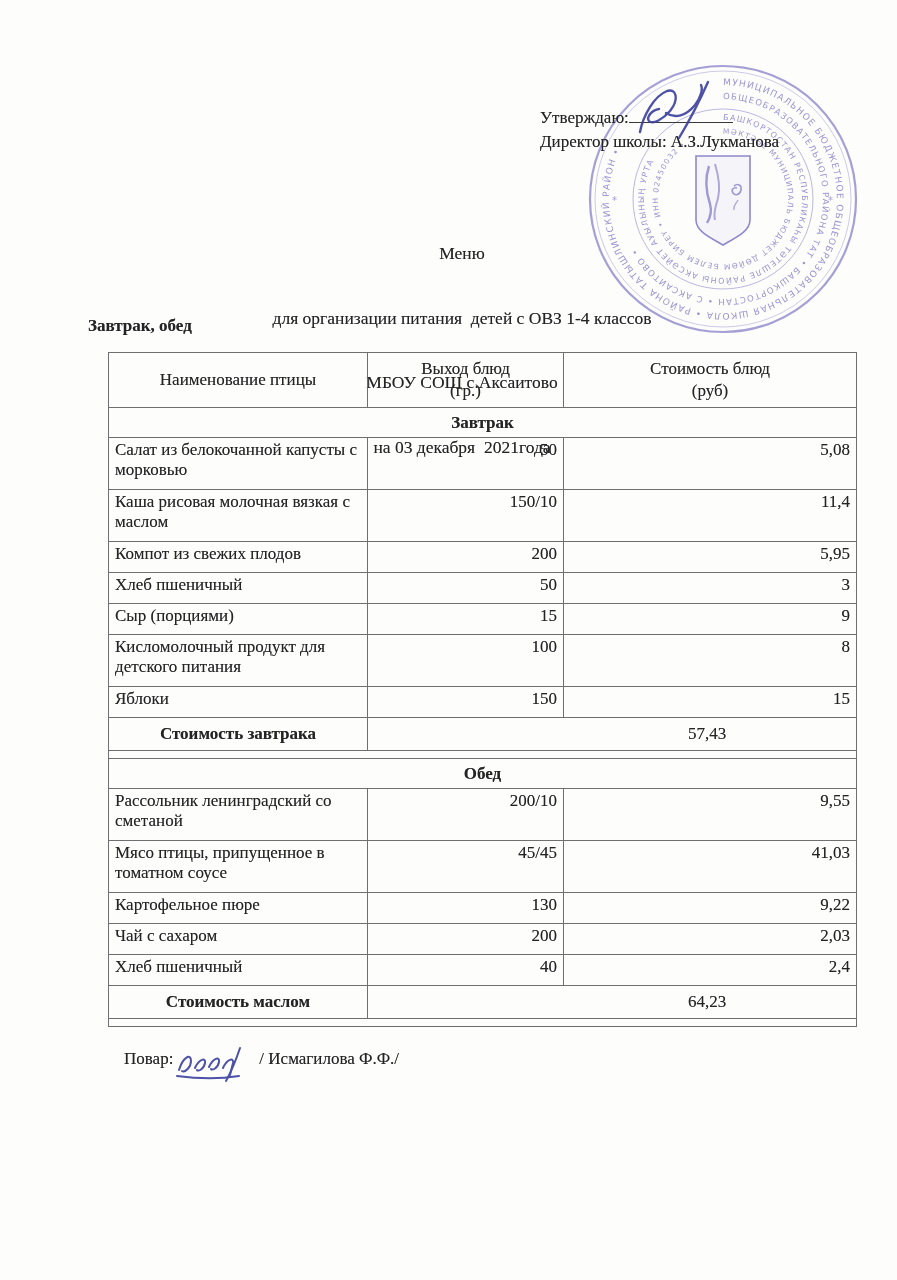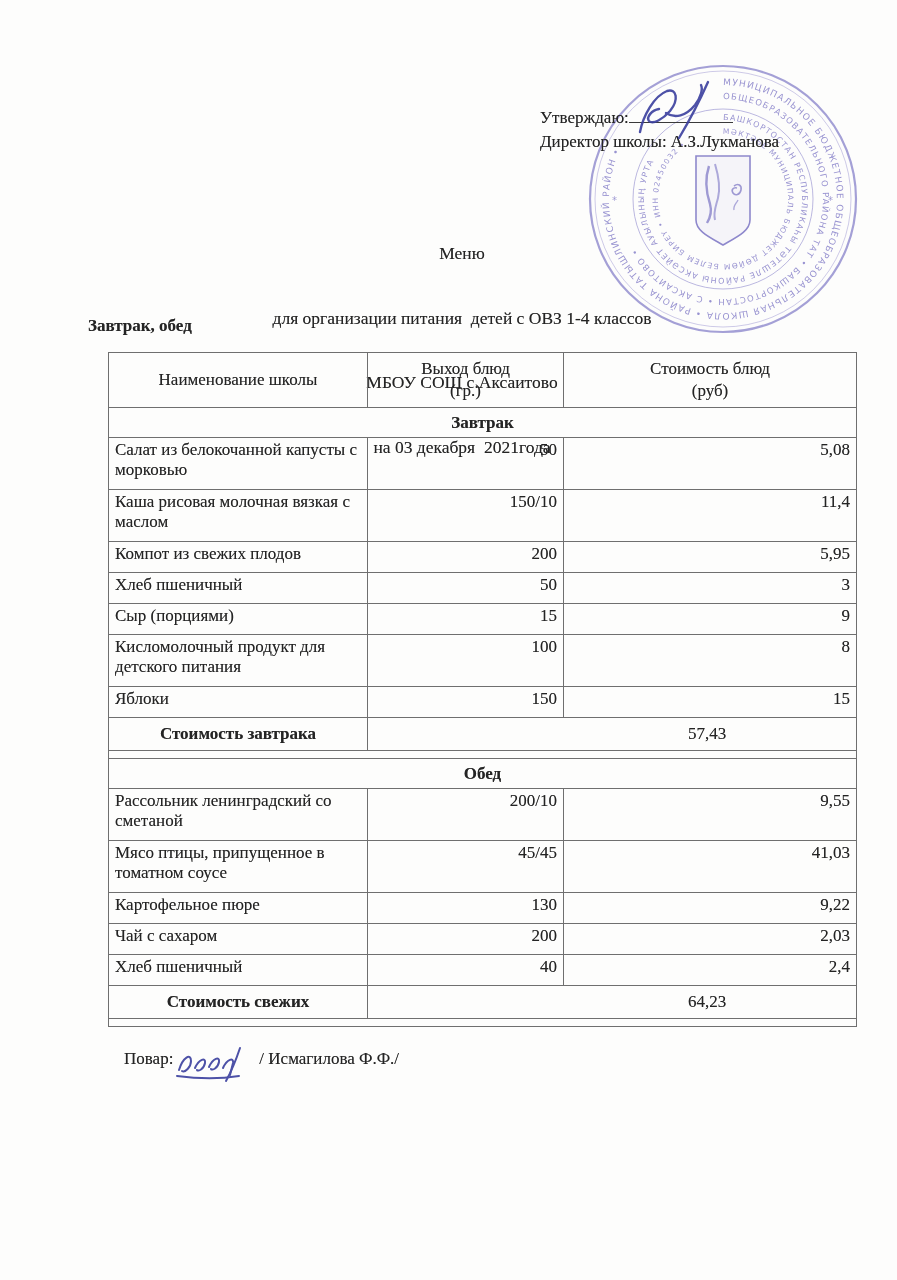--- a/index.html
+++ b/index.html
@@ -113,21 +113,21 @@
 
   <table class="menu txt">
     <colgroup>
         <col style="width:259px">
         <col style="width:196px">
         <col style="width:293px">
       </colgroup>
     <thead>
       <tr>
         <th>
-          <span>Наименование школы</span>
+          <span>Наименование птицы</span>
         </th>
         <th>
           <div>Выход блюд</div>
           <div>(гр.)</div>
         </th>
         <th>
           <div>Стоимость блюд</div>
           <div>(руб)</div>
         </th>
       </tr>
@@ -200,21 +200,21 @@
           <td class="c-name">Чай с сахаром</td>
           <td class="c-weight">200</td>
           <td class="c-price">2,03</td>
         </tr>
         <tr class="r-short">
           <td class="c-name">Хлеб пшеничный</td>
           <td class="c-weight">40</td>
           <td class="c-price">2,4</td>
         </tr>
         <tr class="r-total">
-          <td class="t-label">Стоимость свежих</td>
+          <td class="t-label">Стоимость маслом</td>
           <td class="t-value" colspan="2">64,23</td>
         </tr>
         <tr class="r-spacer">
           <td colspan="3"></td>
         </tr>
       </tbody>
   </table>
 
   <div class="cook txt">
     <span class="cook-label">Повар:</span><svg class="sig-cook" width="84" height="46" viewBox="0 0 84 46">

